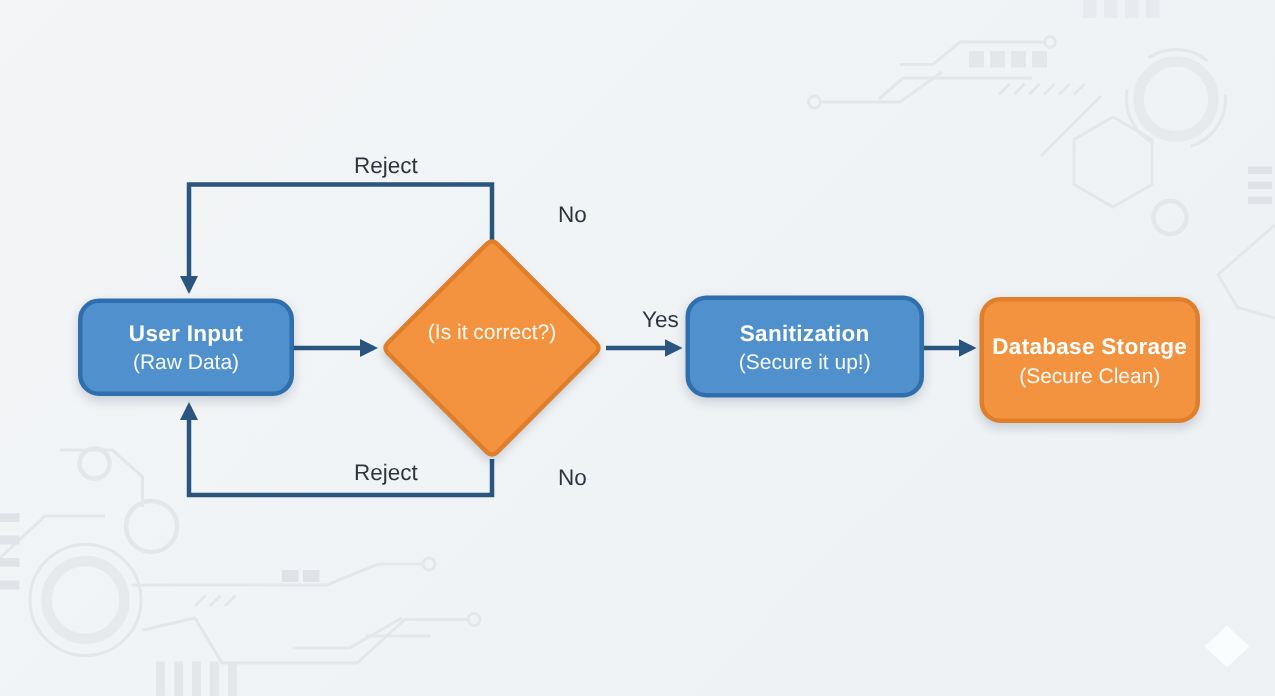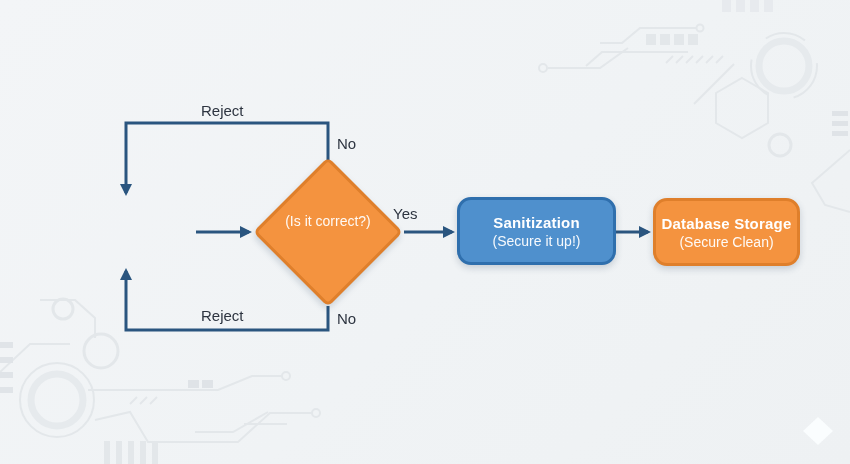--- a/index.html
+++ b/index.html
@@ -38,21 +38,21 @@
     letter-spacing: .2px;
   }
   .node-subtitle {
     color: rgba(255,255,255,0.95);
     font-weight: 400;
     font-size: 14px;
     line-height: 18px;
   }
   #node-user-input       { left: 52px;  top: 199px; width: 144px; height: 65px; }
   #node-sanitization     { left: 457px; top: 197px; width: 159px; height: 68px; }
-  #node-database-storage { left: 653px; top: 198px; width: 147px; height: 68px; text-align: right; }
+  #node-database-storage { left: 653px; top: 198px; width: 147px; height: 84px; text-align: right; }
   
   .diamond-shape {
     position: absolute;
     left: 275px; top: 179px;
     width: 106px; height: 106px;
     box-sizing: border-box;
     background: #f4933f;
     border: 3px solid #df7f2b;
     border-radius: 6px;
     transform: rotate(45deg);
@@ -64,20 +64,21 @@
     width: 160px;
     text-align: center;
     pointer-events: none;
   }
   
   .edge-label {
     position: absolute;
     color: #2d3440;
     font-size: 15px;
     line-height: 18px;
+    margin-left: 35px;
   }
   #label-reject-top    { left: 201px; top: 102px; }
   #label-no-top        { left: 337px; top: 135px; }
   #label-yes           { left: 393px; top: 205px; }
   #label-reject-bottom { left: 201px; top: 307px; }
   #label-no-bottom     { left: 337px; top: 310px; }
 </style>
 </head>
 <body>
 
@@ -159,20 +160,24 @@
         <path d="M0,0 L12,6 L0,12 Z" fill="#2a557f" stroke="none"></path>
       </marker>
     </defs>
     <path d="M196,232 H249" marker-end="url(#arrow)"></path>
     <path d="M404,232 H452" marker-end="url(#arrow)"></path>
     <path d="M600,232 H648" marker-end="url(#arrow)"></path>
     <path d="M328,160 V123 H126 V193" marker-end="url(#arrow)"></path>
     <path d="M328,306 V330 H126 V271" marker-end="url(#arrow)"></path>
   </svg>
 
+  <div class="node node-blue" id="node-user-input">
+    <div class="node-title">User Input</div>
+    <div class="node-subtitle">(Raw Data)</div>
+  </div>
 
   <div class="diamond-shape"></div>
   <div class="diamond-text">
     <div class="node-subtitle">(Is it correct?)</div>
   </div>
 
   <div class="node node-blue" id="node-sanitization">
     <div class="node-title">Sanitization</div>
     <div class="node-subtitle">(Secure it up!)</div>
   </div>

